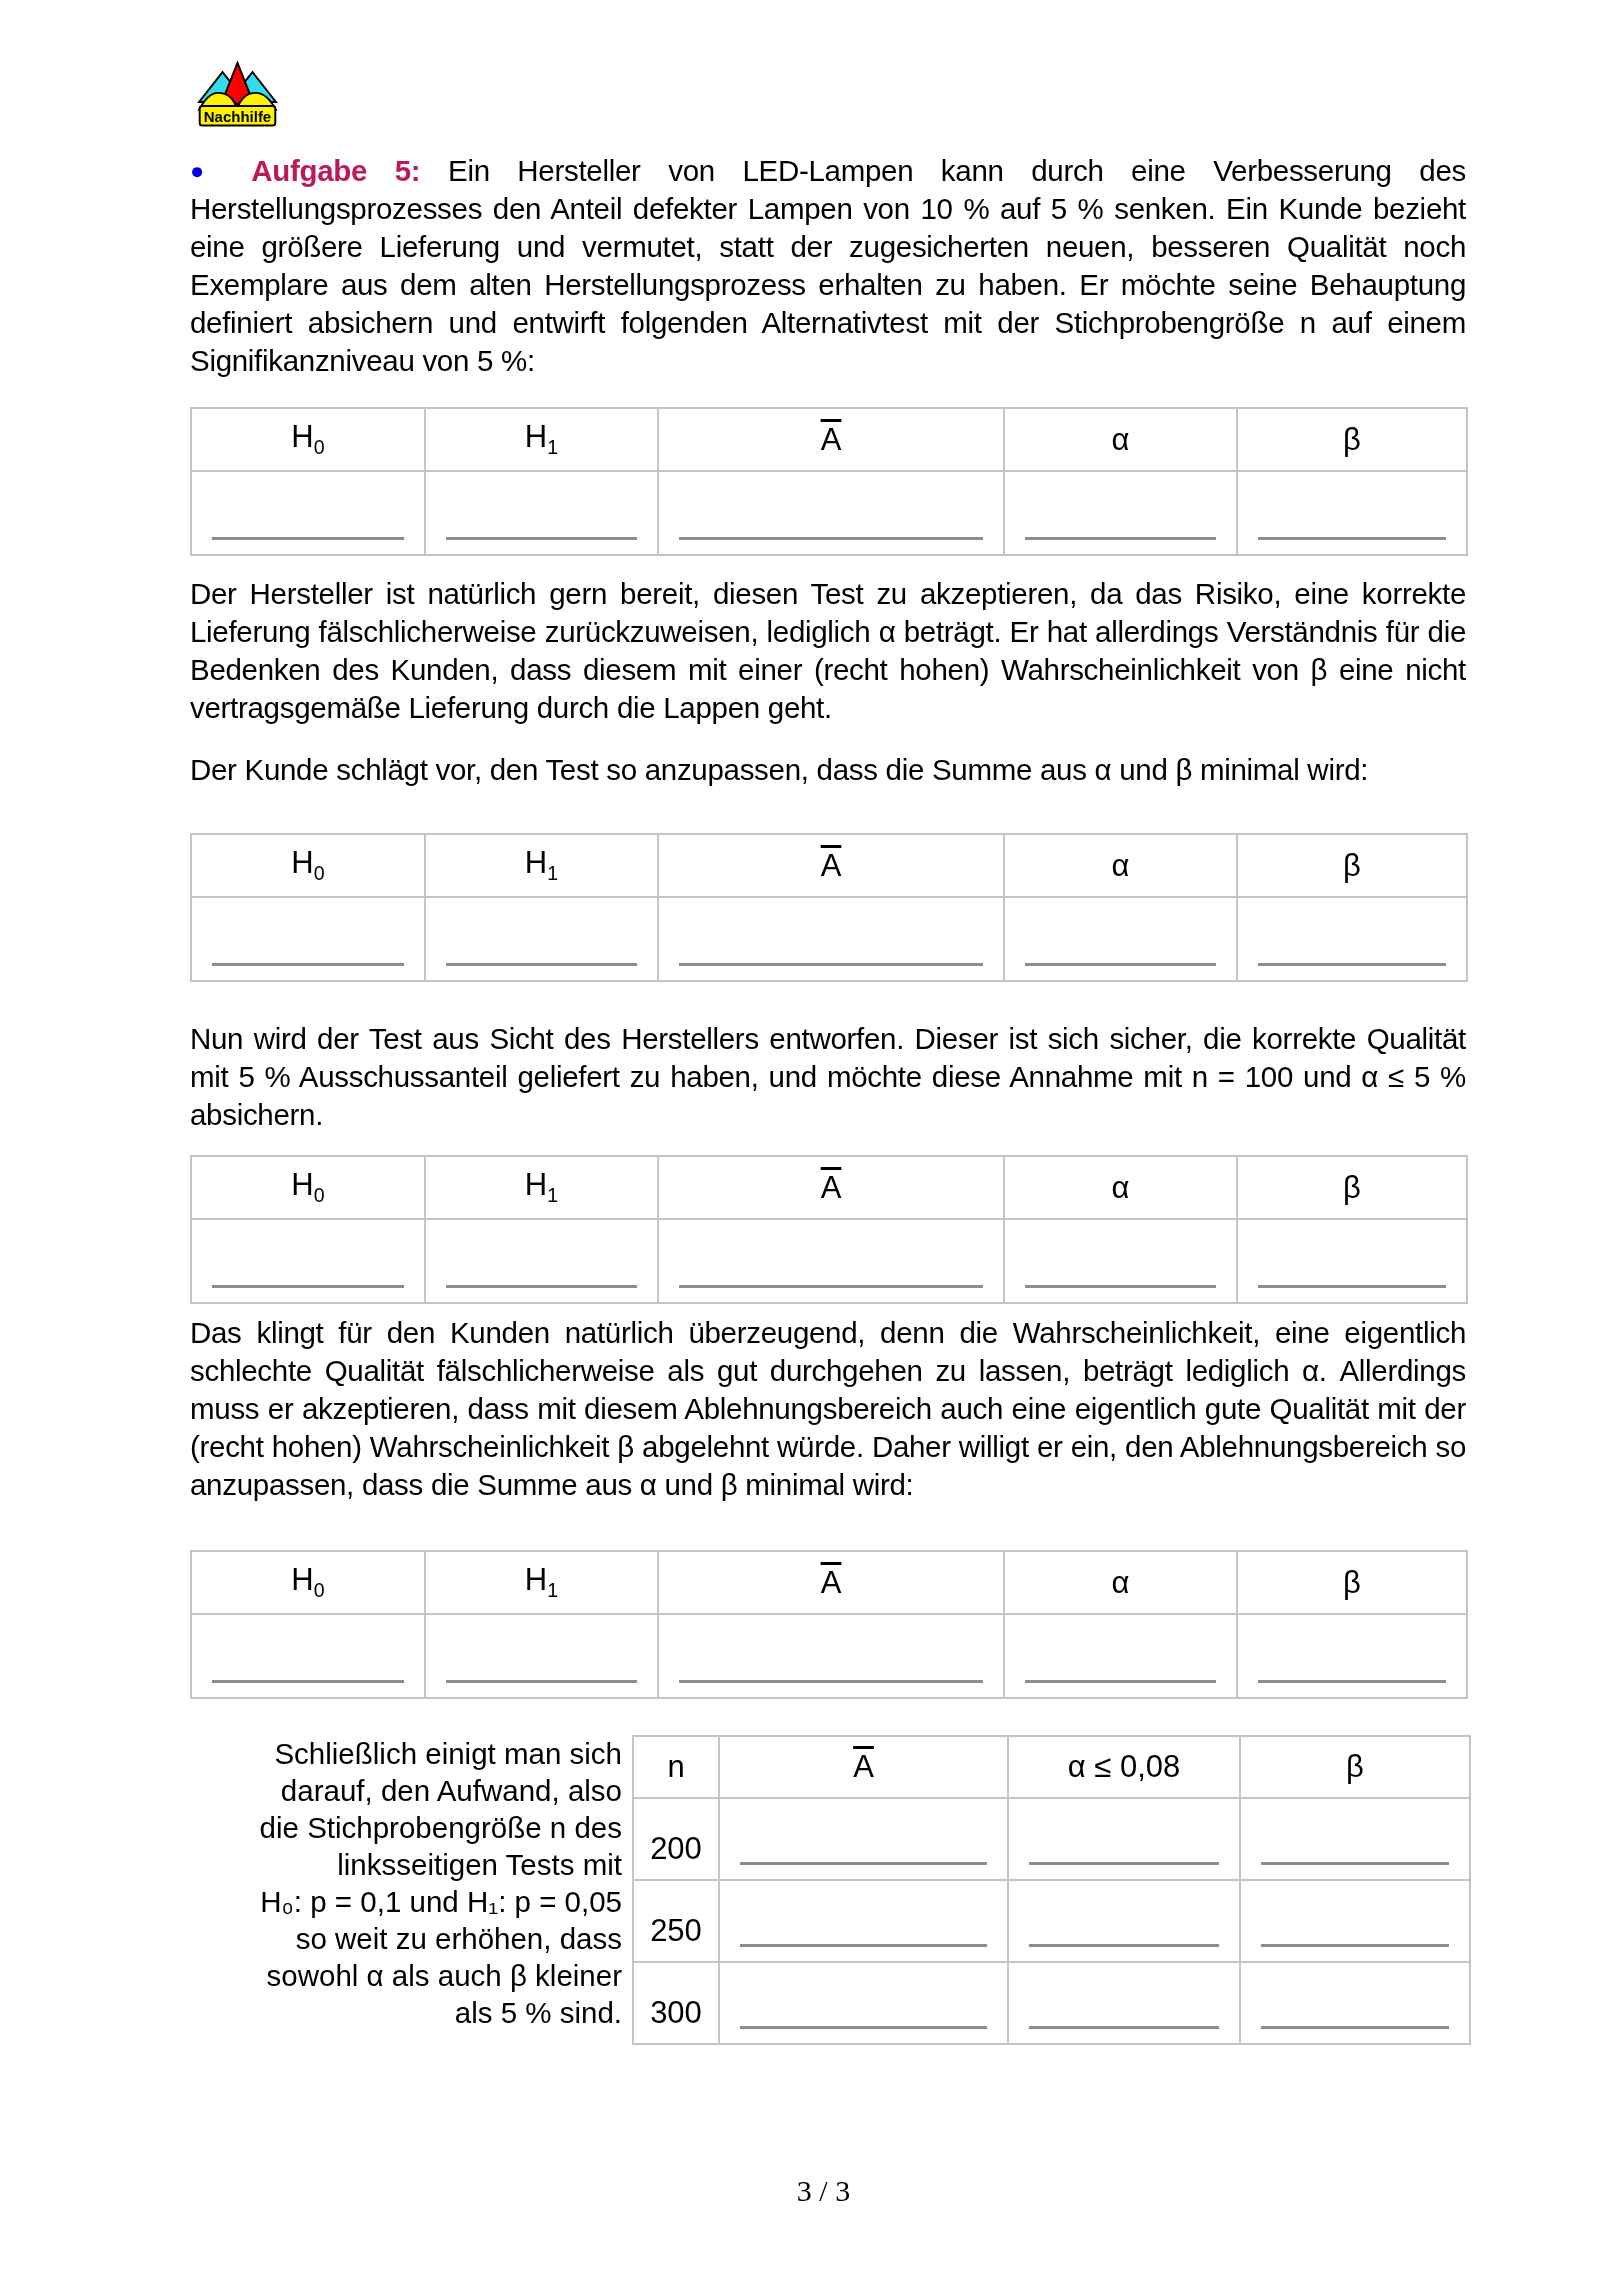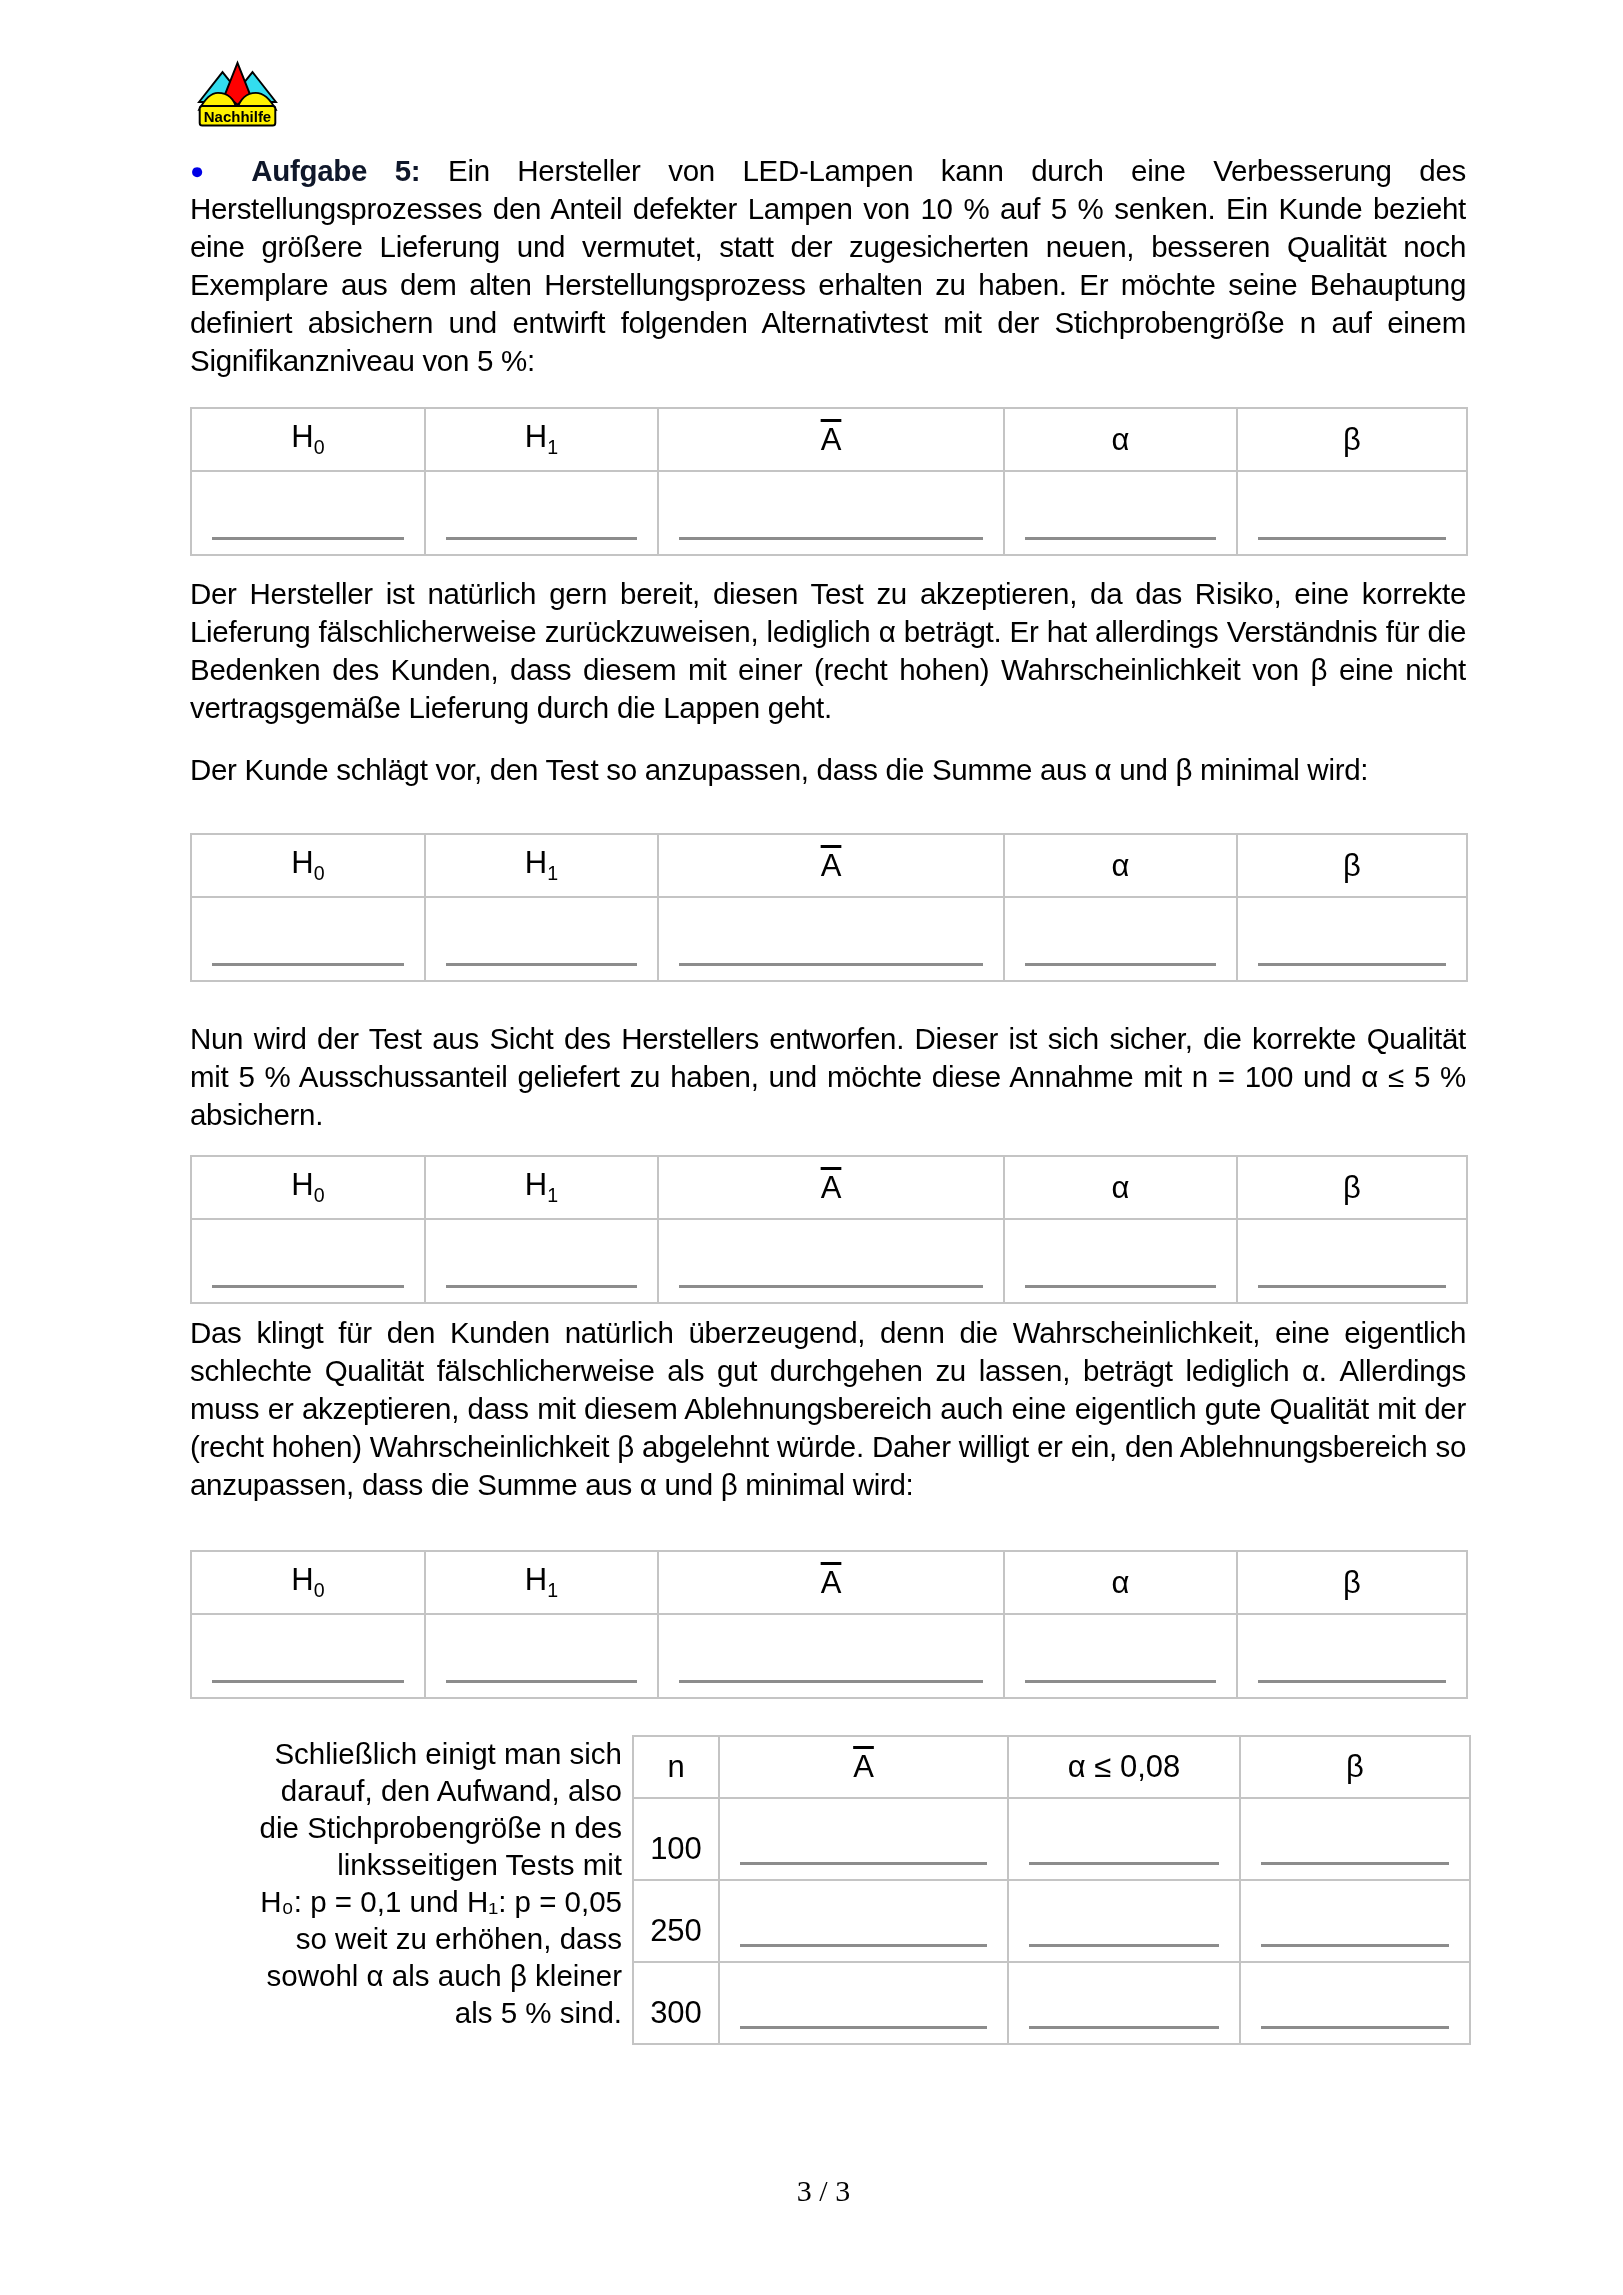--- a/index.html
+++ b/index.html
@@ -23,21 +23,21 @@
   }
 
   
   .para {
     width:1276px;
     font-size:29.5px;
     line-height:38px;
     text-align:justify;
     letter-spacing:-0.3px;
   }
-  .task-label { color:#0f172a; font-weight:bold; }
+  .task-label { color:#be185d; font-weight:bold; }
   .bullet { color:#0000E6; font-size:23.6px; vertical-align:2px; }
 
   
   table.grid {
     width:1276px;
     border-collapse:collapse;
     table-layout:fixed;
   }
   table.grid td {
     border:2px solid #C4C4C4;
@@ -274,21 +274,21 @@
         <col style="width:230px">
       </colgroup>
     <tbody>
         <tr>
       <td class="shead">n</td>
       <td class="shead"><span class="ovl">A</span></td>
       <td class="shead">α ≤ 0,08</td>
       <td class="shead">β</td>
     </tr>
     <tr>
-      <td class="ncell">100</td>
+      <td class="ncell">200</td>
       <td class="scell">
             <div class="blank"></div>
           </td>
       <td class="scell">
             <div class="blank"></div>
           </td>
       <td class="scell">
             <div class="blank"></div>
           </td>
     </tr>

